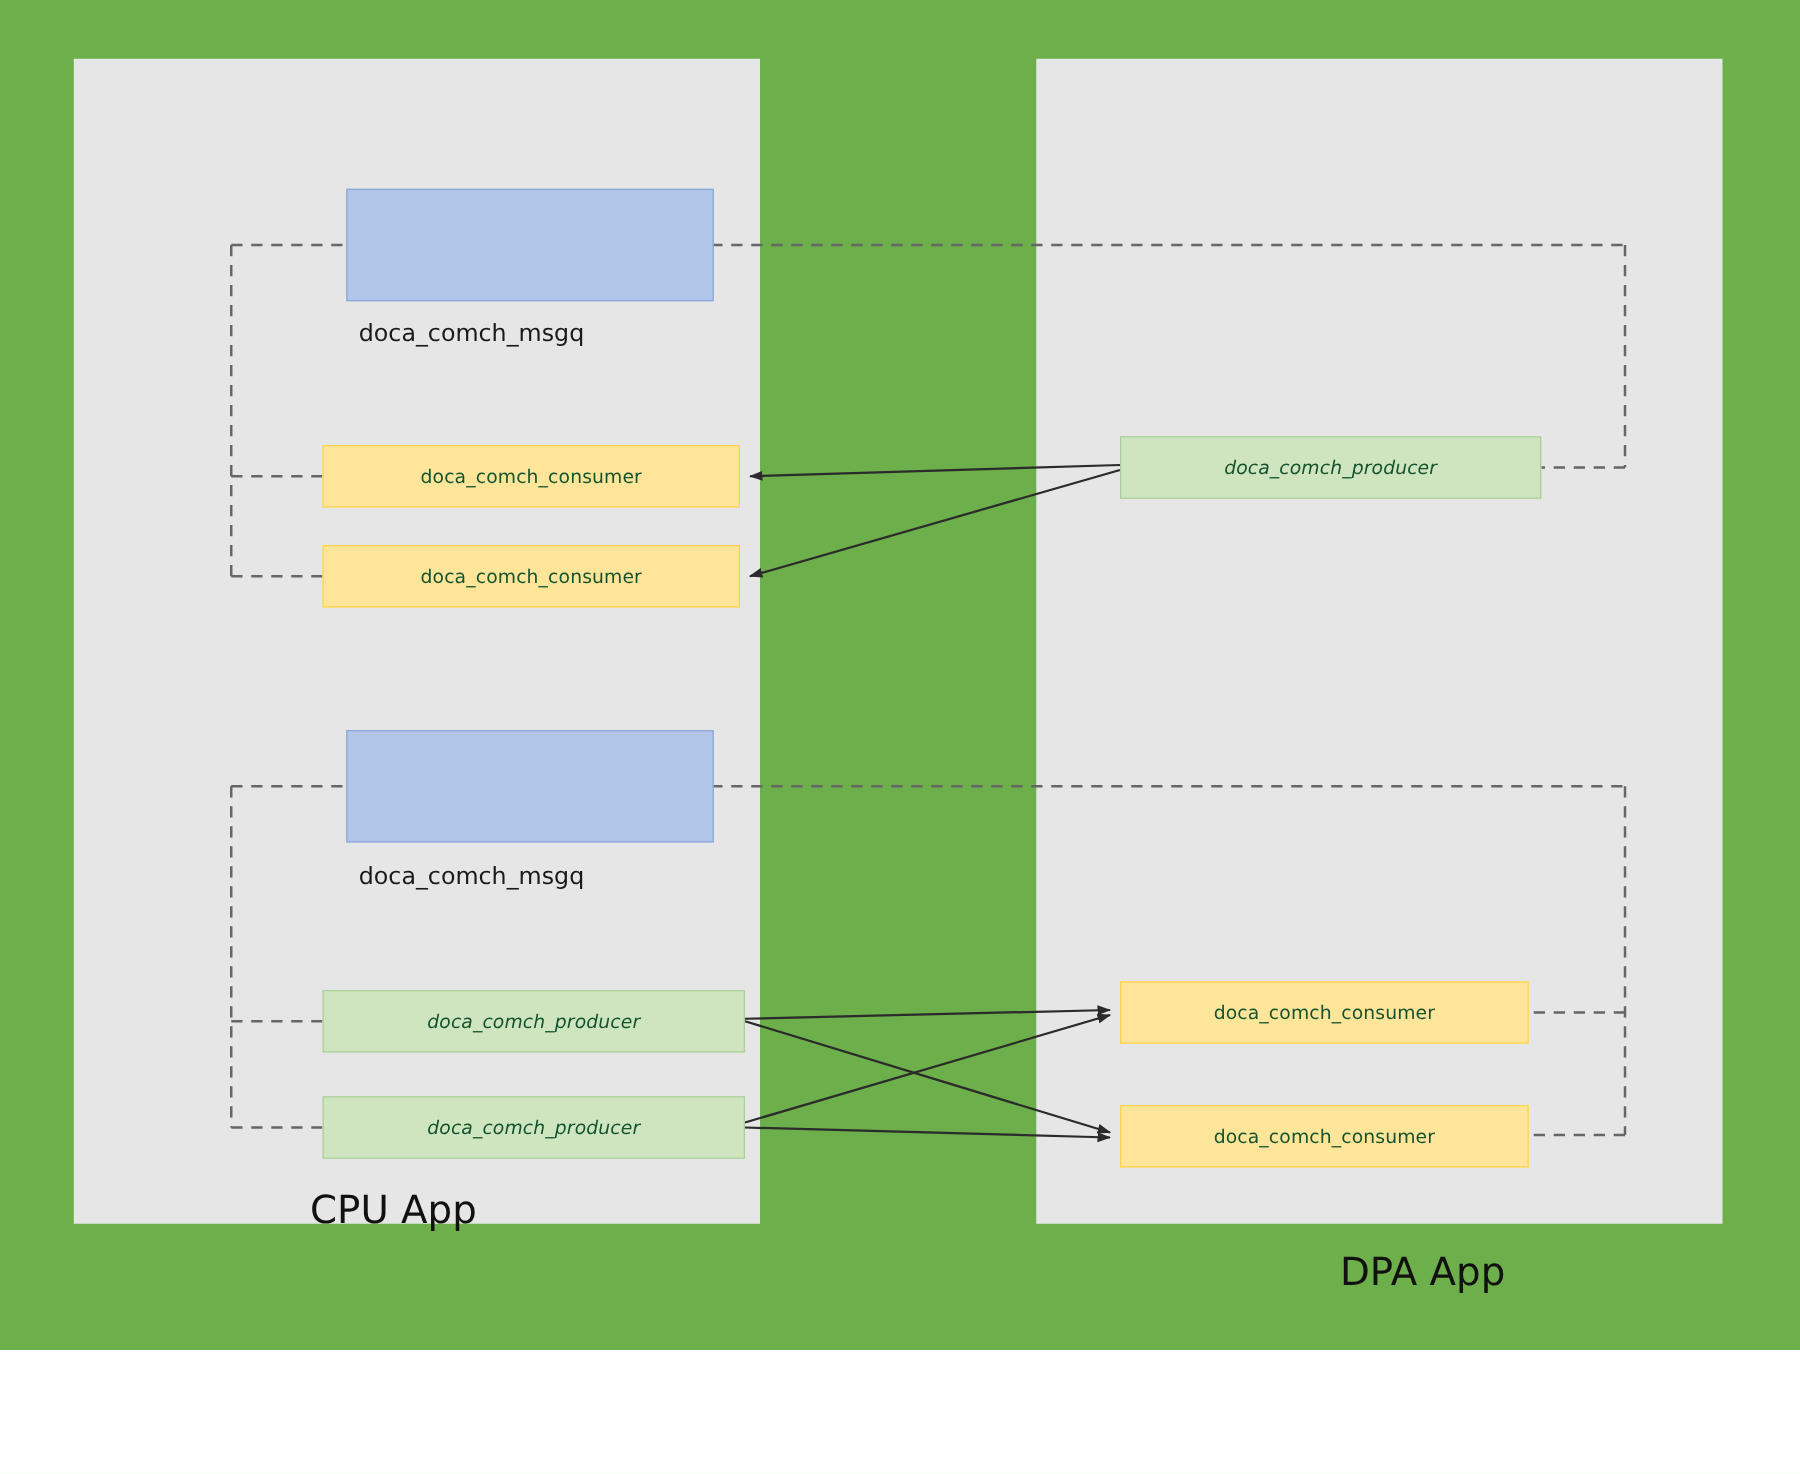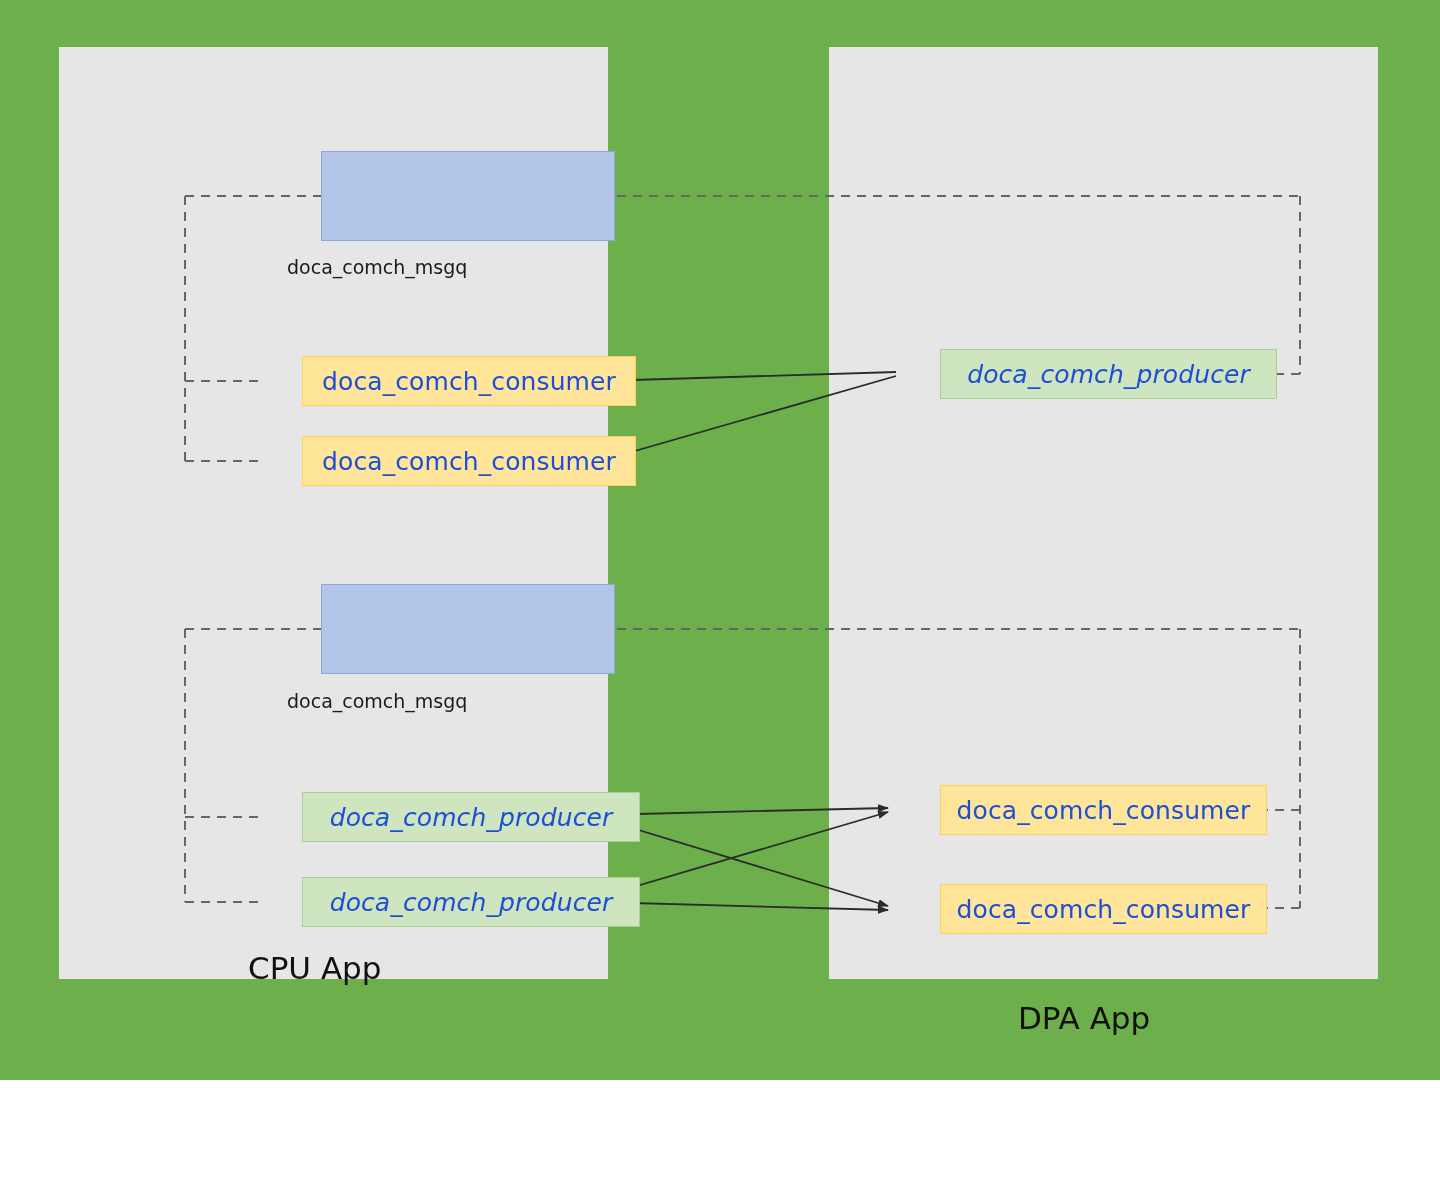--- a/index.html
+++ b/index.html
@@ -32,25 +32,24 @@
   }
   #cpu-panel { left: 59px;  top: 47px; width: 549px; height: 932px; }
   #dpa-panel { left: 829px; top: 47px; width: 549px; height: 932px; }
 
   .node {
     position: absolute;
     box-sizing: border-box;
     display: flex;
     align-items: center;
     justify-content: center;
-    font-size: 25px;
-    color: #1d4ed8;
+    font-size: 15px;
+    color: #14532d;
     letter-spacing: 0.1px;
     white-space: nowrap;
-    margin-left: 44px;
   }
   .node.msgq {
     background: #B0C5E8;
     border: 1px solid #8AA8D8;
   }
   .node.consumer {
     background: #FFE599;
     border: 1px solid #FFD34D;
   }
   .node.producer {
@@ -168,16 +167,16 @@
   <div class="node producer" style="left:258px; top:792px; width:338px; height:50px;">doca_comch_producer</div>
 
   <div class="node producer" style="left:258px; top:877px; width:338px; height:50px;">doca_comch_producer</div>
 
   <div class="node consumer" style="left:896px; top:785px; width:327px; height:50px;">doca_comch_consumer</div>
 
   <div class="node consumer" style="left:896px; top:884px; width:327px; height:50px;">doca_comch_consumer</div>
 
   <div class="app-label" style="left:248px; top:950px;">CPU App</div>
 
-  <div class="app-label" style="left:1018px; top:1000px;">DPA App</div>
+  <div class="app-label" style="left:1072px; top:1000px;">DPA App</div>
 
 
 </div>
 
 </body></html>

